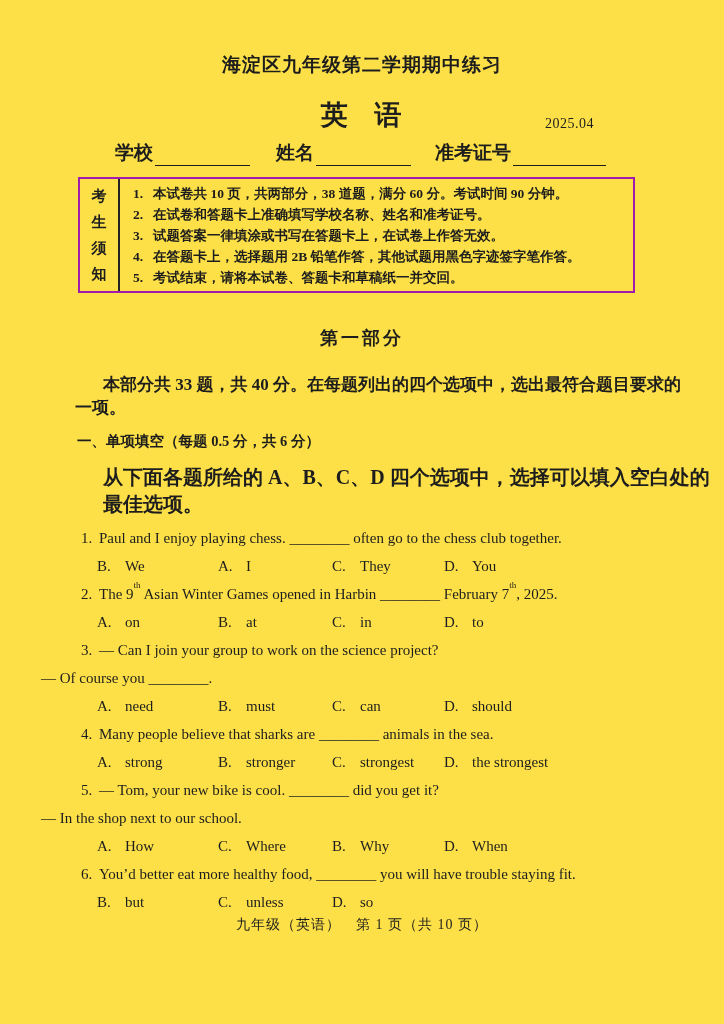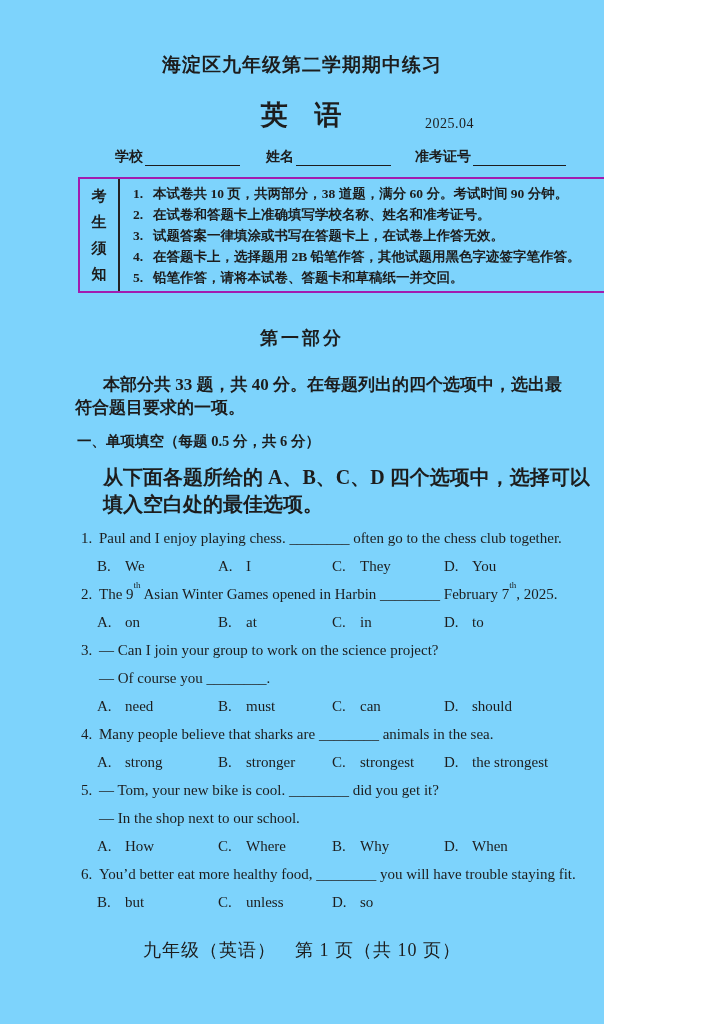--- a/index.html
+++ b/index.html
@@ -1,21 +1,21 @@
 <!DOCTYPE html>
 <html><head>
 <meta charset="utf-8">
 <style>
   html, body { margin: 0; padding: 0; }
   .page {
     position: relative;
-    width: 604px;
+    width: 724px;
     height: 1024px;
     box-sizing: border-box;
-    background: #7dd3fc;
+    background: #fde047;
     color: #1d1d1d;
     font-family: "Liberation Serif", "DejaVu Serif", serif;
     padding-top: 52px;
     overflow: hidden;
   }
   .title {
     text-align: center;
     font-size: 19px;
     font-weight: bold;
     letter-spacing: 1px;
@@ -38,21 +38,21 @@
     bottom: 1px;
     font-size: 14px;
     font-weight: normal;
     letter-spacing: 0.5px;
   }
   .fields-row {
     display: flex;
     align-items: flex-end;
     padding-left: 115px;
     margin-top: 12px;
-    font-size: 14px;
+    font-size: 19px;
     font-weight: bold;
     height: 21px;
   }
   .field { display: flex; align-items: flex-end; }
   .field-underline {
     width: 95px;
     height: 17px;
     border-bottom: 1.5px solid #1d1d1d;
     margin-left: 2px;
   }
@@ -100,33 +100,32 @@
     margin: 23px 30px 0 75px;
     text-indent: 28px;
     font-size: 17px;
     font-weight: bold;
   }
   .section-title { margin: 13px 0 0 77px; font-size: 14.5px; font-weight: bold; }
   .section-instruction { margin: 13px 0 0 103px; font-size: 20px; font-weight: bold; }
   .questions { margin-top: 6px; font-size: 15px; }
   .q-row { display: flex; padding-left: 81px; line-height: 28px; }
   .q-num { flex: 0 0 18px; }
-  .q-cont { padding-left: 99px; line-height: 28px; }
+  .q-cont { padding-left: 41px; line-height: 28px; }
   .options {
     display: grid;
     grid-template-columns: 121px 114px 112px auto;
     margin-left: 97px;
     line-height: 28px;
   }
   .opt-letter { display: inline-block; width: 28px; }
   sup.ord { font-size: 9px; position: relative; top: -5px; line-height: 0; }
   .footer {
-    margin-top: 22px;
-    text-align: center;
-    font-size: 18px;
+    text-align: center;
+    font-size: 14px;
     letter-spacing: 1px;
   }
 </style>
 </head>
 <body>
 
 <div class="page">
 
   <div class="title">海淀区九年级第二学期期中练习</div>
 
@@ -166,21 +165,21 @@
       <div class="notice-item">
         <span class="notice-item-num">3.</span>
         <span>试题答案一律填涂或书写在答题卡上，在试卷上作答无效。</span>
       </div>
       <div class="notice-item">
         <span class="notice-item-num">4.</span>
         <span>在答题卡上，选择题用 2B 铅笔作答，其他试题用黑色字迹签字笔作答。</span>
       </div>
       <div class="notice-item">
         <span class="notice-item-num">5.</span>
-        <span>铅笔作答，请将本试卷、答题卡和草稿纸一并交回。</span>
+        <span>考试结束，请将本试卷、答题卡和草稿纸一并交回。</span>
       </div>
     </div>
   </div>
 
   <div class="part-heading">第一部分</div>
   <div class="part-intro">本部分共 33 题，共 40 分。在每题列出的四个选项中，选出最符合题目要求的一项。</div>
   <div class="section-title">一、单项填空（每题 0.5 分，共 6 分）</div>
   <div class="section-instruction">从下面各题所给的 A、B、C、D 四个选项中，选择可以填入空白处的最佳选项。</div>
 
   <div class="questions">

